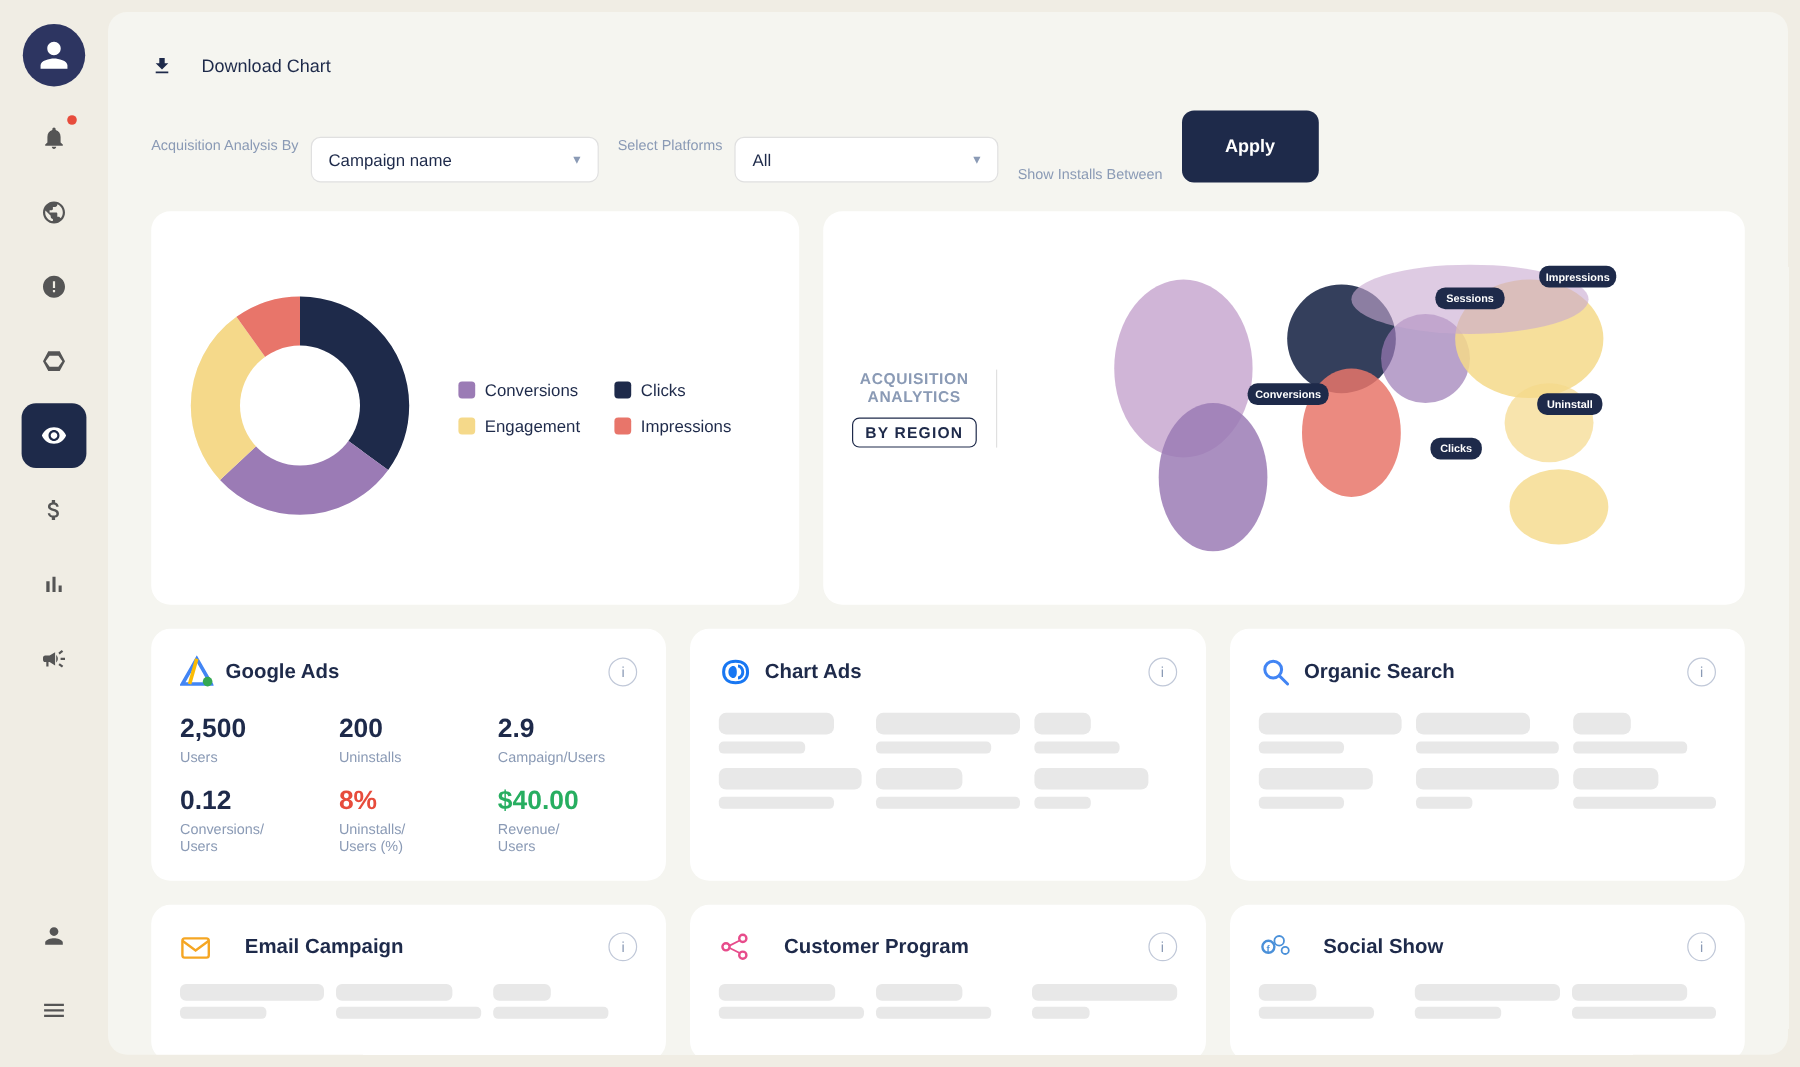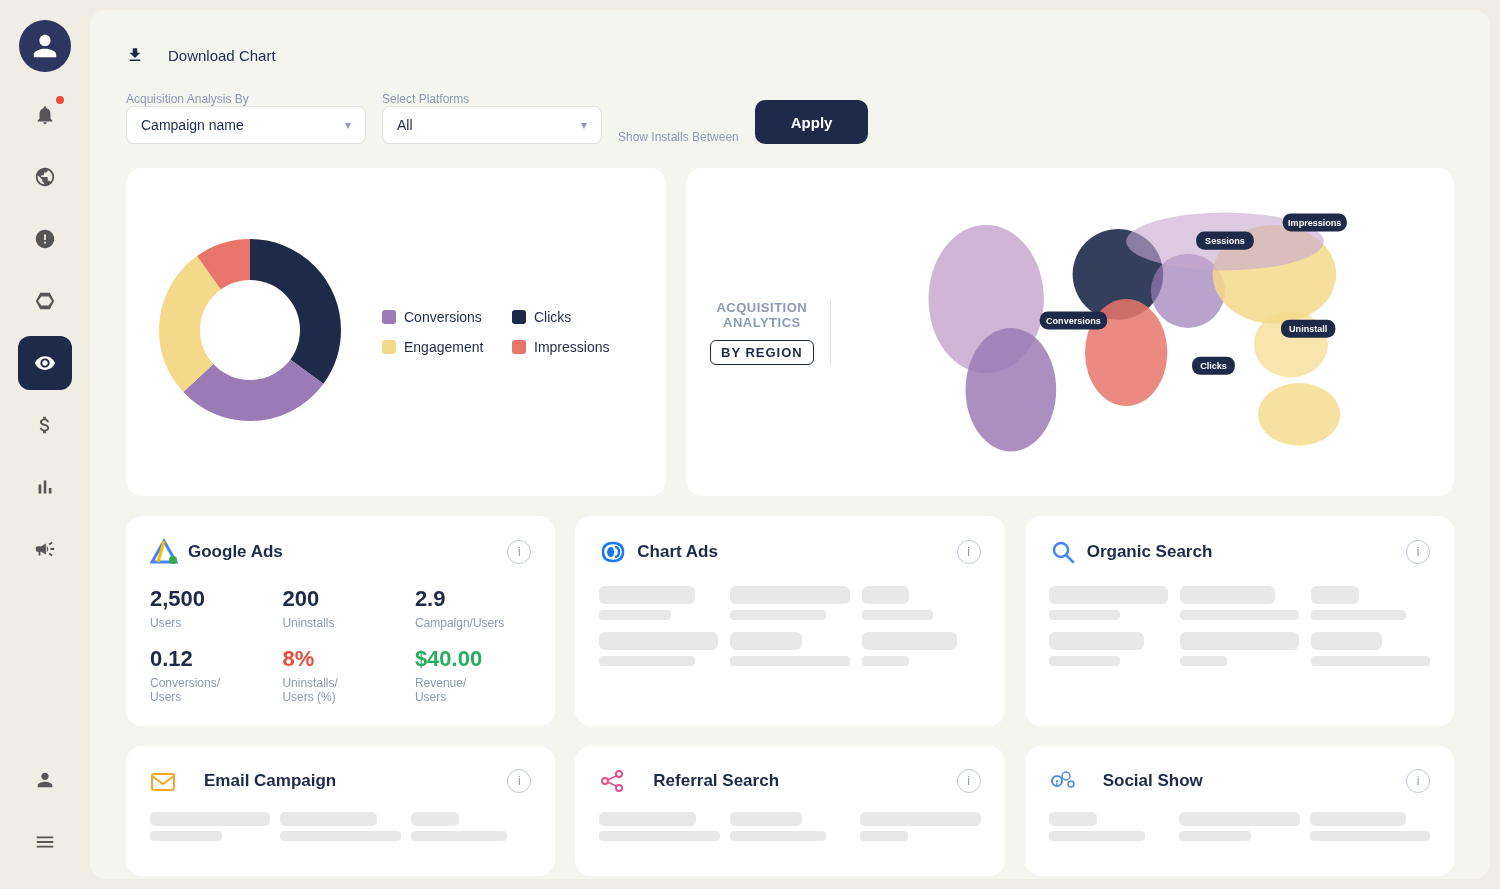--- a/index.html
+++ b/index.html
@@ -22,28 +22,28 @@
     .header { display: flex; align-items: flex-start; justify-content: space-between; margin-bottom: 28px; }
     .page-title { font-size: 28px; color: #1e2a4a; }
     .page-title .prefix { font-weight: 400; color: #5a6a8a; }
     .page-title .main-title { font-weight: 700; }
     .info-icon { display: inline-flex; align-items: center; justify-content: center; width: 18px; height: 18px; border-radius: 50%; border: 1.5px solid #8a9ab5; color: #8a9ab5; font-size: 11px; margin-left: 8px; vertical-align: middle; }
     .download-btn { display: flex; align-items: flex-end; gap: 24px; color: #1e2a4a; font-size: 15px; font-weight: 500; cursor: pointer; border: none; background: none; padding-top: 4px; }
     .download-icon { width: 18px; height: 18px; }
 
     
     .filters { display: flex; gap: 16px; align-items: flex-end; margin-bottom: 24px; }
-    .filter-group { display: flex; flex-direction: column; gap: 0; }
+    .filter-group { display: flex; flex-direction: row; gap: 10px; }
     .filter-label { font-size: 12px; color: #8a9ab5; font-weight: 500; }
     .filter-select { background: white; border: 1.5px solid #e0e0e0; border-radius: 8px; padding: 10px 14px; font-size: 14px; color: #1e2a4a; display: flex; align-items: center; justify-content: space-between; cursor: pointer; width: 240px; }
     .filter-select.platform { width: 220px; }
     .filter-select.date { width: 260px; }
     .chevron-icon { color: #8a9ab5; font-size: 12px; margin-left: 8px; }
     .calendar-icon { color: #8a9ab5; margin-left: 8px; }
-    .apply-btn { background: #1e2a4a; color: white; border: none; border-radius: 10px; padding: 12px 36px; font-size: 15px; font-weight: 600; cursor: pointer; height: 44px; display: flex; align-items: center; }
+    .apply-btn { background: #1e2a4a; color: white; border: none; border-radius: 10px; padding: 12px 36px; font-size: 15px; font-weight: 600; cursor: pointer; height: 60px; display: flex; align-items: center; }
 
     
     .charts-row { display: flex; gap: 20px; margin-bottom: 20px; }
     .chart-card { background: white; border-radius: 16px; padding: 24px; }
     .donut-card { flex: 0 0 540px; display: flex; align-items: center; gap: 32px; }
     .map-card { flex: 1; display: flex; align-items: center; gap: 24px; }
 
     
     .donut-container { flex-shrink: 0; }
     .donut-svg { width: 200px; height: 200px; }
@@ -437,21 +437,21 @@
     <div class="bottom-card">
       <div class="bottom-card-header">
         <div class="bottom-card-title">
           <svg width="26" height="26" viewBox="0 0 26 26">
             <circle cx="6" cy="13" r="3" fill="none" stroke="#e74c8b" stroke-width="2"></circle>
             <circle cx="20" cy="6" r="3" fill="none" stroke="#e74c8b" stroke-width="2"></circle>
             <circle cx="20" cy="20" r="3" fill="none" stroke="#e74c8b" stroke-width="2"></circle>
             <line x1="9" y1="12" x2="17" y2="8" stroke="#e74c8b" stroke-width="1.5"></line>
             <line x1="9" y1="14" x2="17" y2="18" stroke="#e74c8b" stroke-width="1.5"></line>
           </svg>
-          <span>Referral Search</span>
+          <span>Customer Program</span>
         </div>
         <div class="info-btn">i</div>
       </div>
       <div style="display:grid;grid-template-columns:1fr 1fr 1fr;gap:10px;">
         <div>
             <div class="skeleton med" style="margin-bottom:5px;height:14px;border-radius:5px;"></div>
             <div class="skeleton long" style="height:10px;border-radius:4px;"></div>
           </div>
         <div>
             <div class="skeleton short" style="margin-bottom:5px;height:14px;border-radius:5px;"></div>

